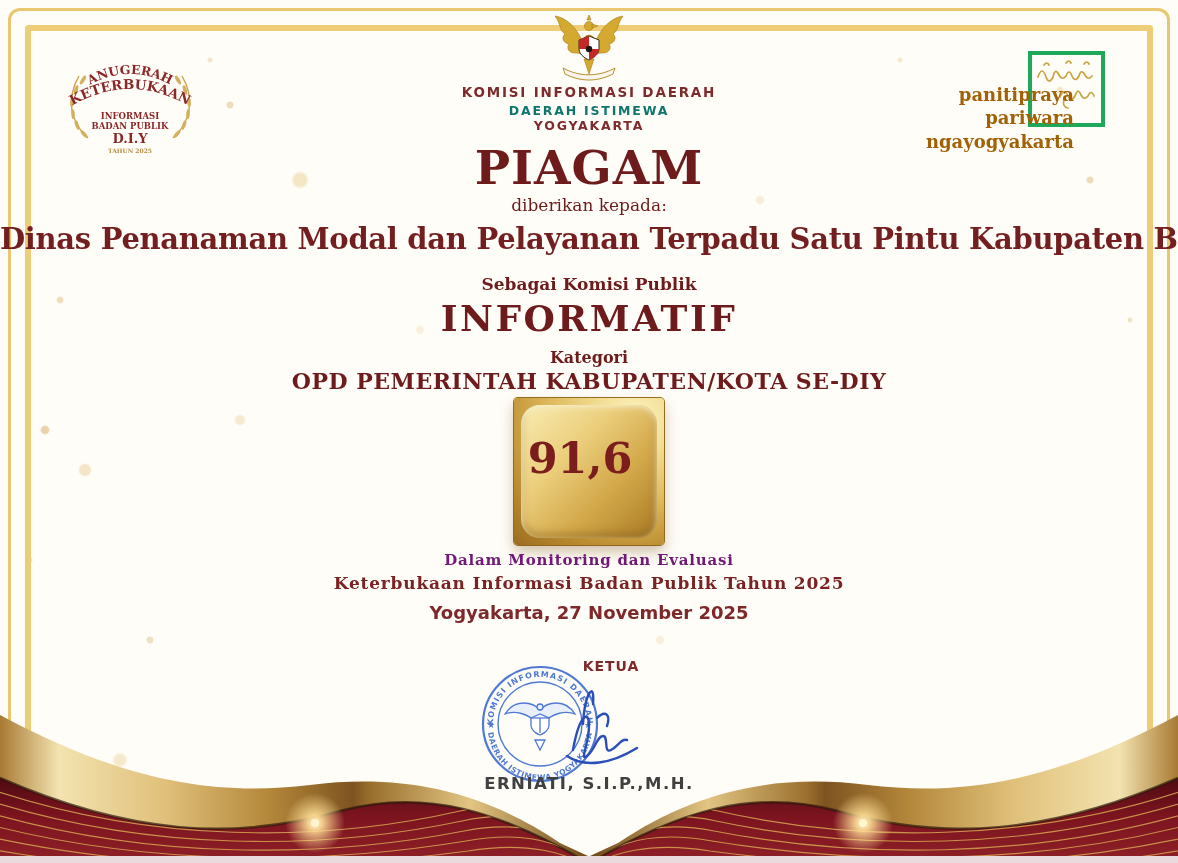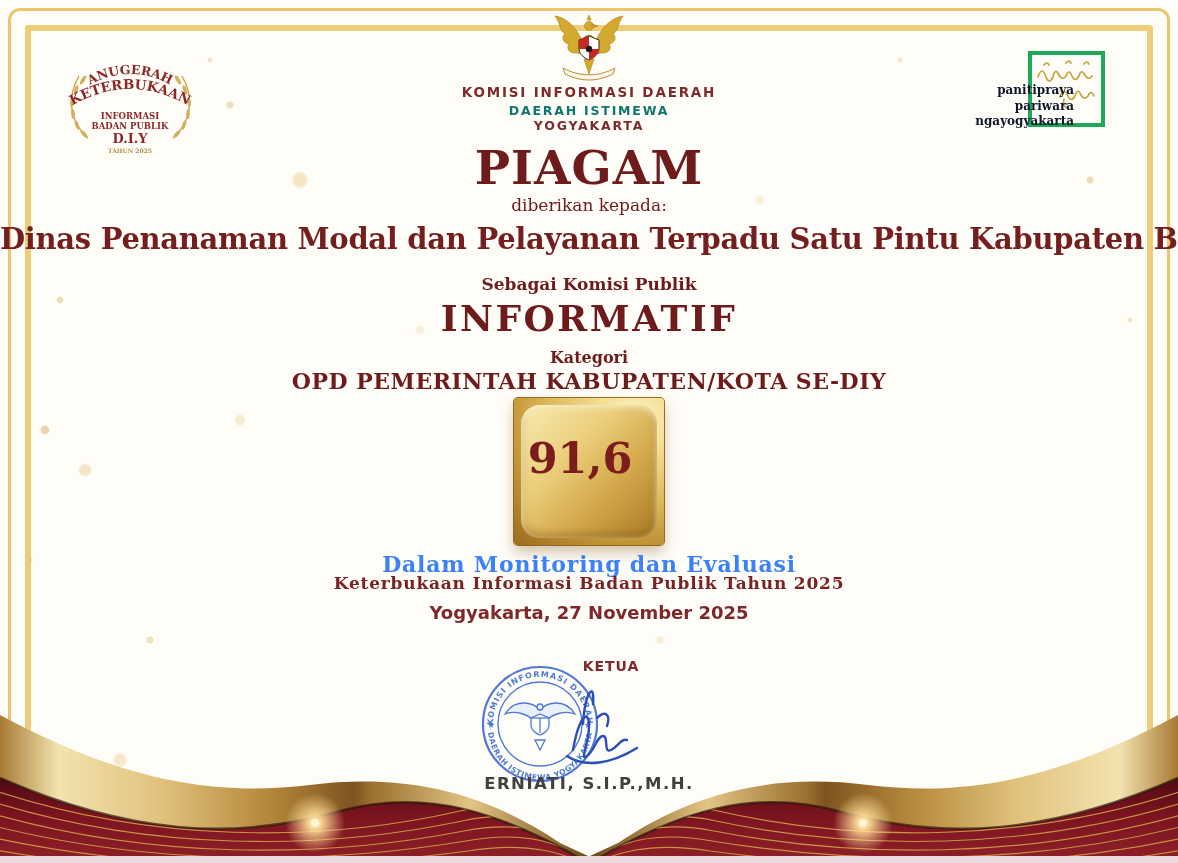--- a/index.html
+++ b/index.html
@@ -55,37 +55,37 @@
   
   .badge{position:absolute;left:514px;top:398px;width:150px;height:147px;border-radius:4px;
     background:radial-gradient(130% 130% at 80% 15%, #fdf6c8 0%, #f2dd92 20%, #ddb85a 45%, #b98a2e 70%, #8a5c17 100%);
     box-shadow:0 7px 14px rgba(120,80,20,.35), 0 0 0 1px #9a7122;}
   .badge::before{content:"";position:absolute;inset:7px;border-radius:19px;
     background:linear-gradient(135deg,#f8ecb2 0%, #eccf7d 35%, #d3a84a 65%, #a87a24 100%);
     box-shadow:inset 0 2px 6px rgba(255,250,220,.8), inset 0 -4px 8px rgba(110,70,10,.45);}
   .score{position:absolute;left:0;right:18px;top:35px;text-align:center;font-size:43px;
     font-weight:bold;color:#7c1d1d;}
 
-  .event1{top:551px;font-size:22px;font-weight:bold;color:#3b82f6;letter-spacing:0.8px;}
+  .event1{top:551px;font-size:15px;font-weight:bold;color:#701a75;letter-spacing:0.8px;}
   .event2{top:573px;font-size:17px;font-weight:bold;color:#7a2323;letter-spacing:0.8px;}
   .placedate{top:602px;font-family:"DejaVu Sans",sans-serif;font-size:18px;font-weight:bold;color:#7f282a;}
   .orgname{top:622px;font-family:"DejaVu Sans",sans-serif;font-size:18px;font-weight:bold;color:#7f282a;}
   .ketua{top:658px;font-family:"DejaVu Sans",sans-serif;font-size:14px;font-weight:bold;
          letter-spacing:1px;color:#7f282a;z-index:4;padding-left:44px;}
   .signername{top:774px;font-family:"DejaVu Sans",sans-serif;font-size:16.5px;font-weight:bold;
          letter-spacing:1.5px;color:#404040;z-index:4;}
 
   .stampwrap{position:absolute;left:455px;top:652px;z-index:3;}
 
   
   .wreath{position:absolute;left:58px;top:44px;}
   .greenbox{position:absolute;left:1028px;top:51px;width:77px;height:76px;border:4px solid #1ea95a;box-sizing:border-box;}
   .jav{position:absolute;left:1030px;top:53px;}
   .pariwara{position:absolute;right:104px;top:83px;width:150px;text-align:right;
-    font-size:12px;font-weight:bold;color:#0f172a;line-height:1.3;z-index:3;}
+    font-size:18px;font-weight:bold;color:#a16207;line-height:1.3;z-index:3;}
 
   
   .ribbon{position:absolute;left:0;bottom:0;width:1178px;height:170px;z-index:3;display:block;}
 </style>
 </head>
 <body>
 
 <div id="page">
   <div class="speckles"></div>
   <div class="frame-outer"></div>

